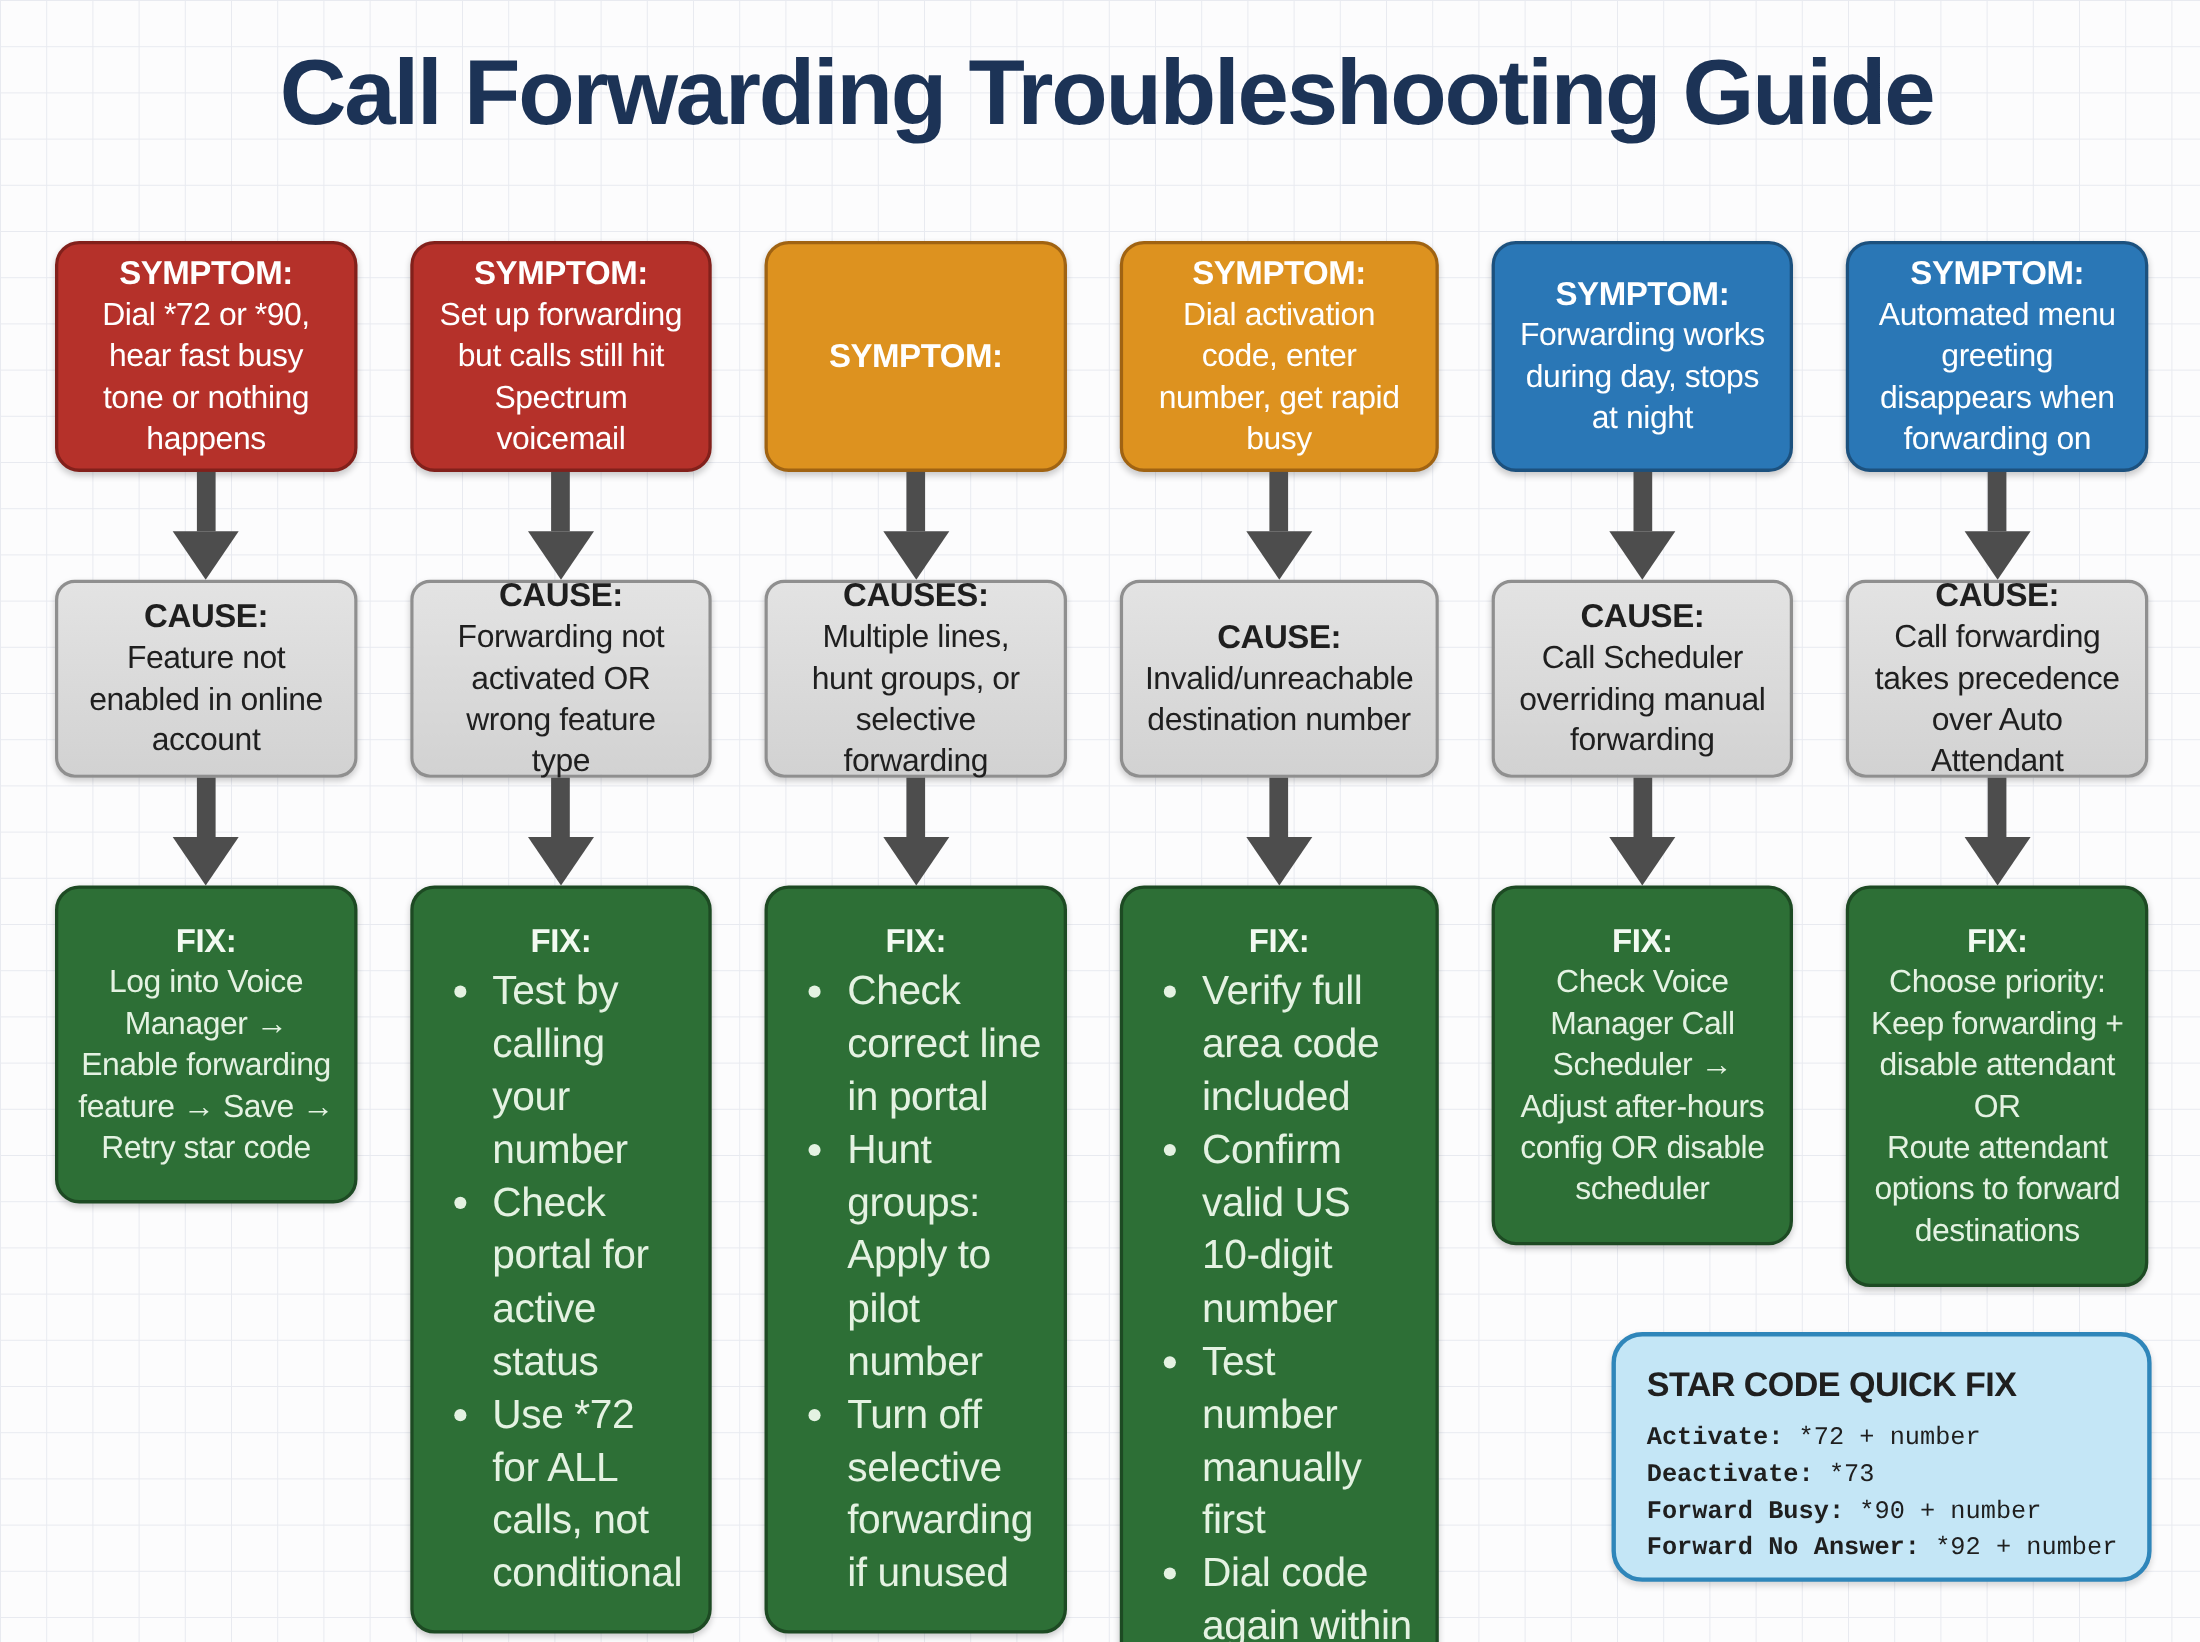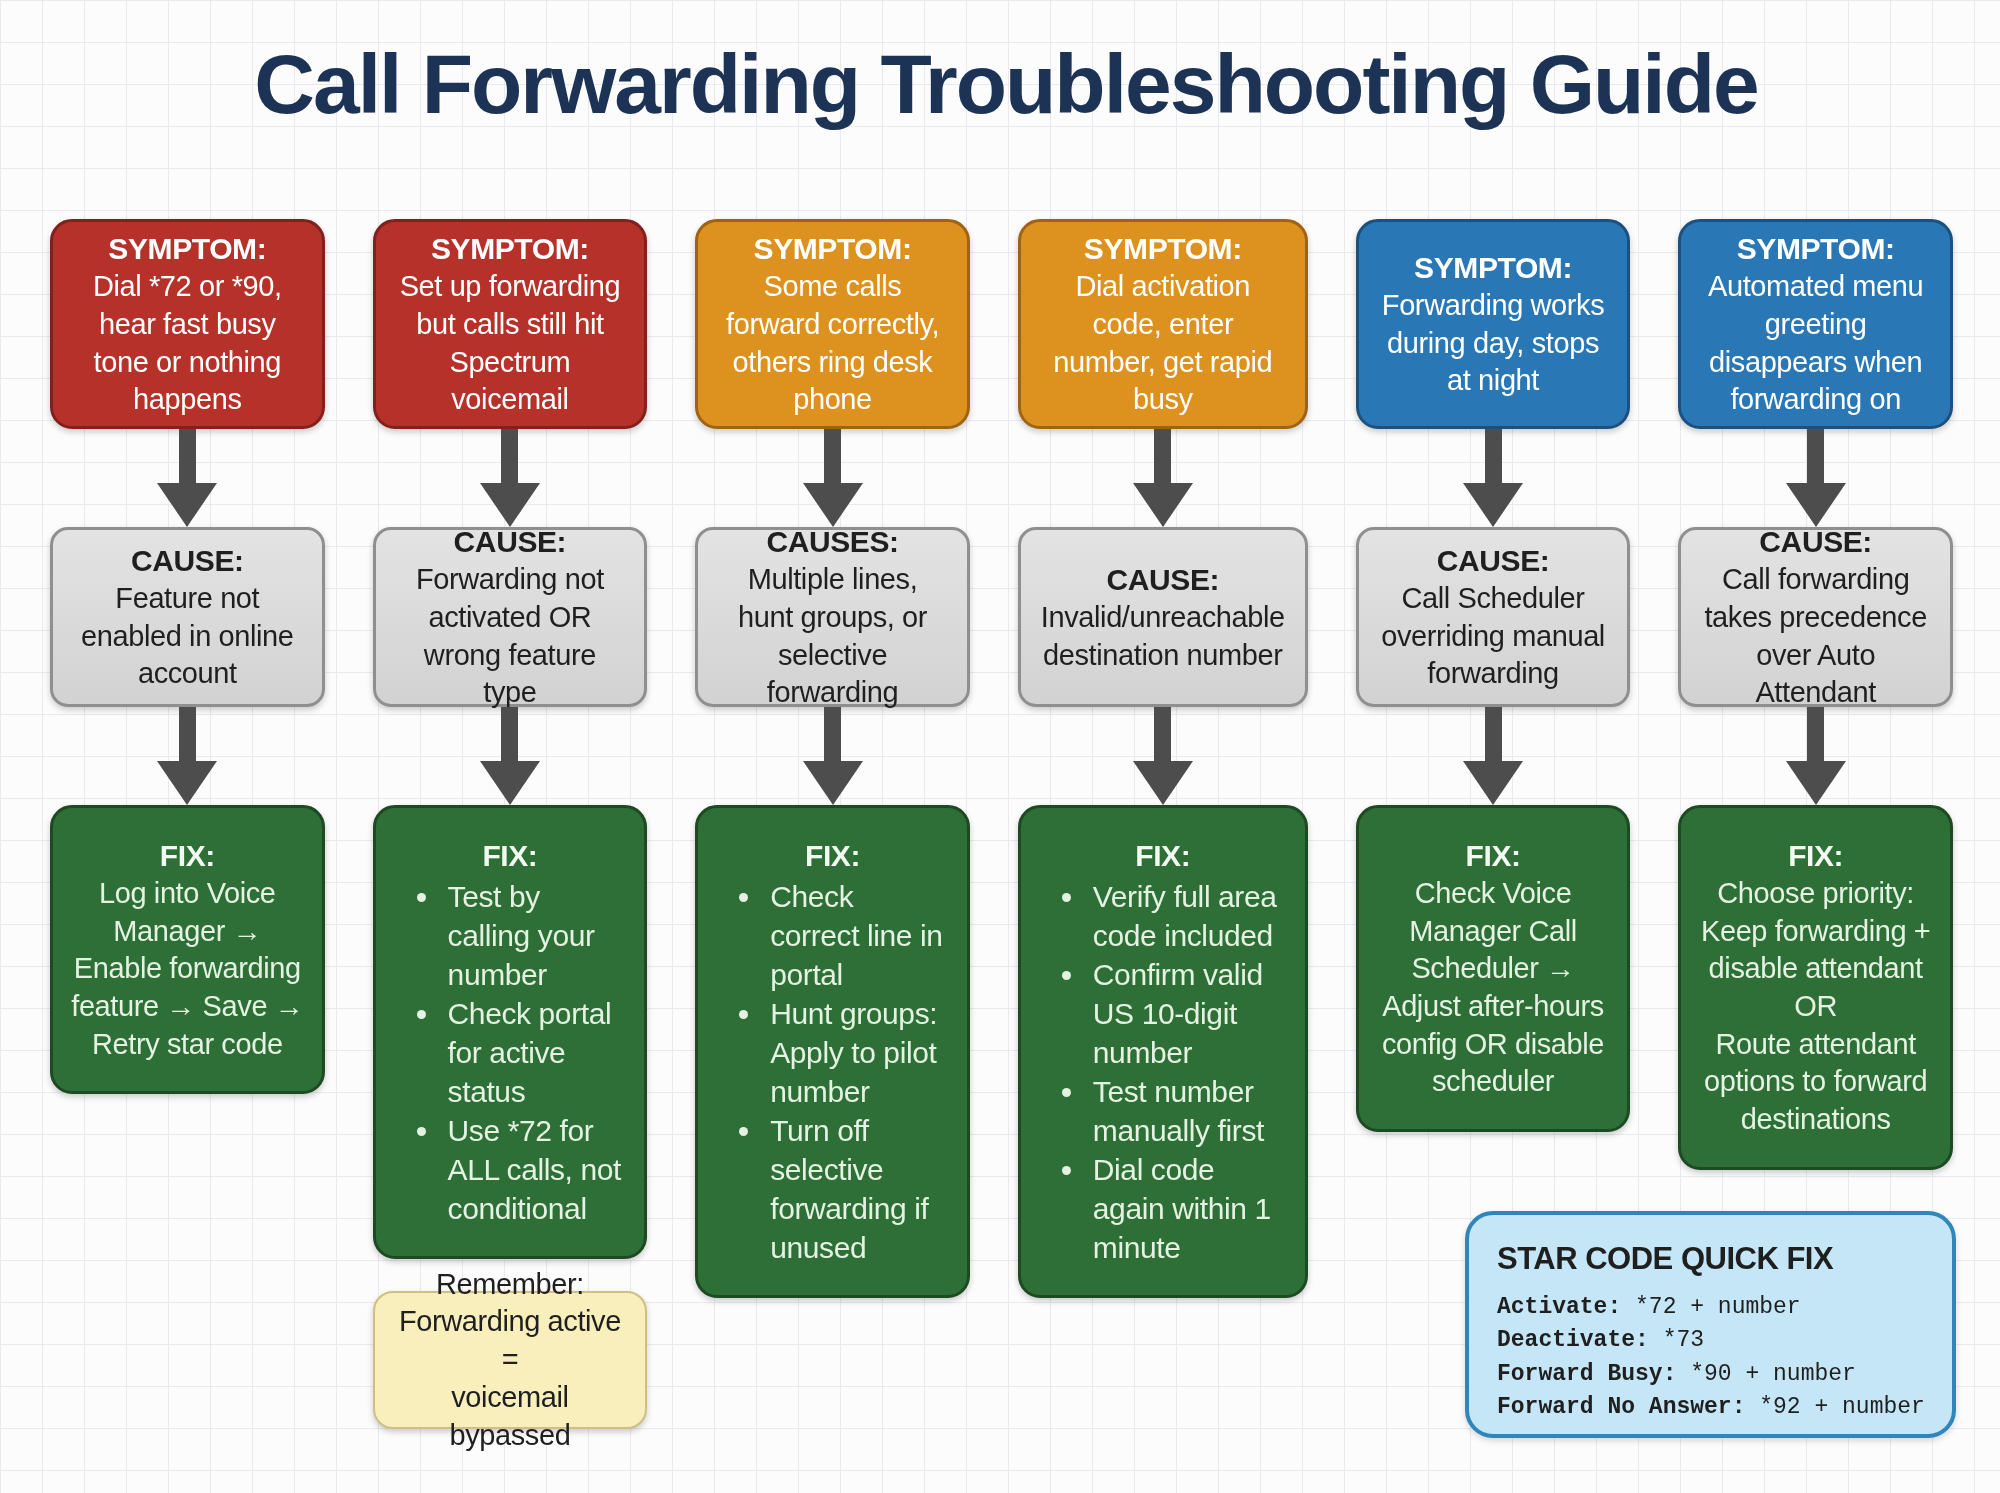--- a/index.html
+++ b/index.html
@@ -44,21 +44,21 @@
   }
   .cause .box-title,.cause .box-text{color:var(--dark-text);}
   .fix{
     background:var(--green);border:3px solid var(--green-border);
     padding:28px 18px;min-height:240px;justify-content:flex-end;
   }
   .fix .box-title{color:var(--fix-title-text);}
   .fix .box-text{color:var(--fix-text);}
   .fix ul{
     margin:2px 0 0 0;padding-left:48px;text-align:left;
-    color:var(--fix-text);font-size:30px;line-height:1.3;
+    color:var(--fix-text);font-size:37px;line-height:1.3;
   }
   .fix ul li{padding-left:6px;}
   .arrow{height:98px;display:flex;flex-direction:column;align-items:center;}
   .arrow .stem{width:17px;height:54px;background:var(--arrow);}
   .arrow .head{
     width:0;height:0;
     border-left:30px solid transparent;border-right:30px solid transparent;
     border-top:44px solid var(--arrow);
   }
   .note{
@@ -142,21 +142,20 @@
     <div class="box note">
       <div class="box-text">Remember:
 Forwarding active =
 voicemail bypassed</div>
     </div>
   </div>
 
   <div class="column">
     <div class="box symptom c-orange">
       <div class="box-title">SYMPTOM:</div>
-      <div class="box-text">Some calls forward correctly, others ring desk phone</div>
     </div>
     <div class="arrow">
         <div class="stem"></div>
         <div class="head"></div>
       </div>
     <div class="box cause">
       <div class="box-title">CAUSES:</div>
       <div class="box-text">Multiple lines, hunt groups, or selective forwarding</div>
     </div>
     <div class="arrow">

